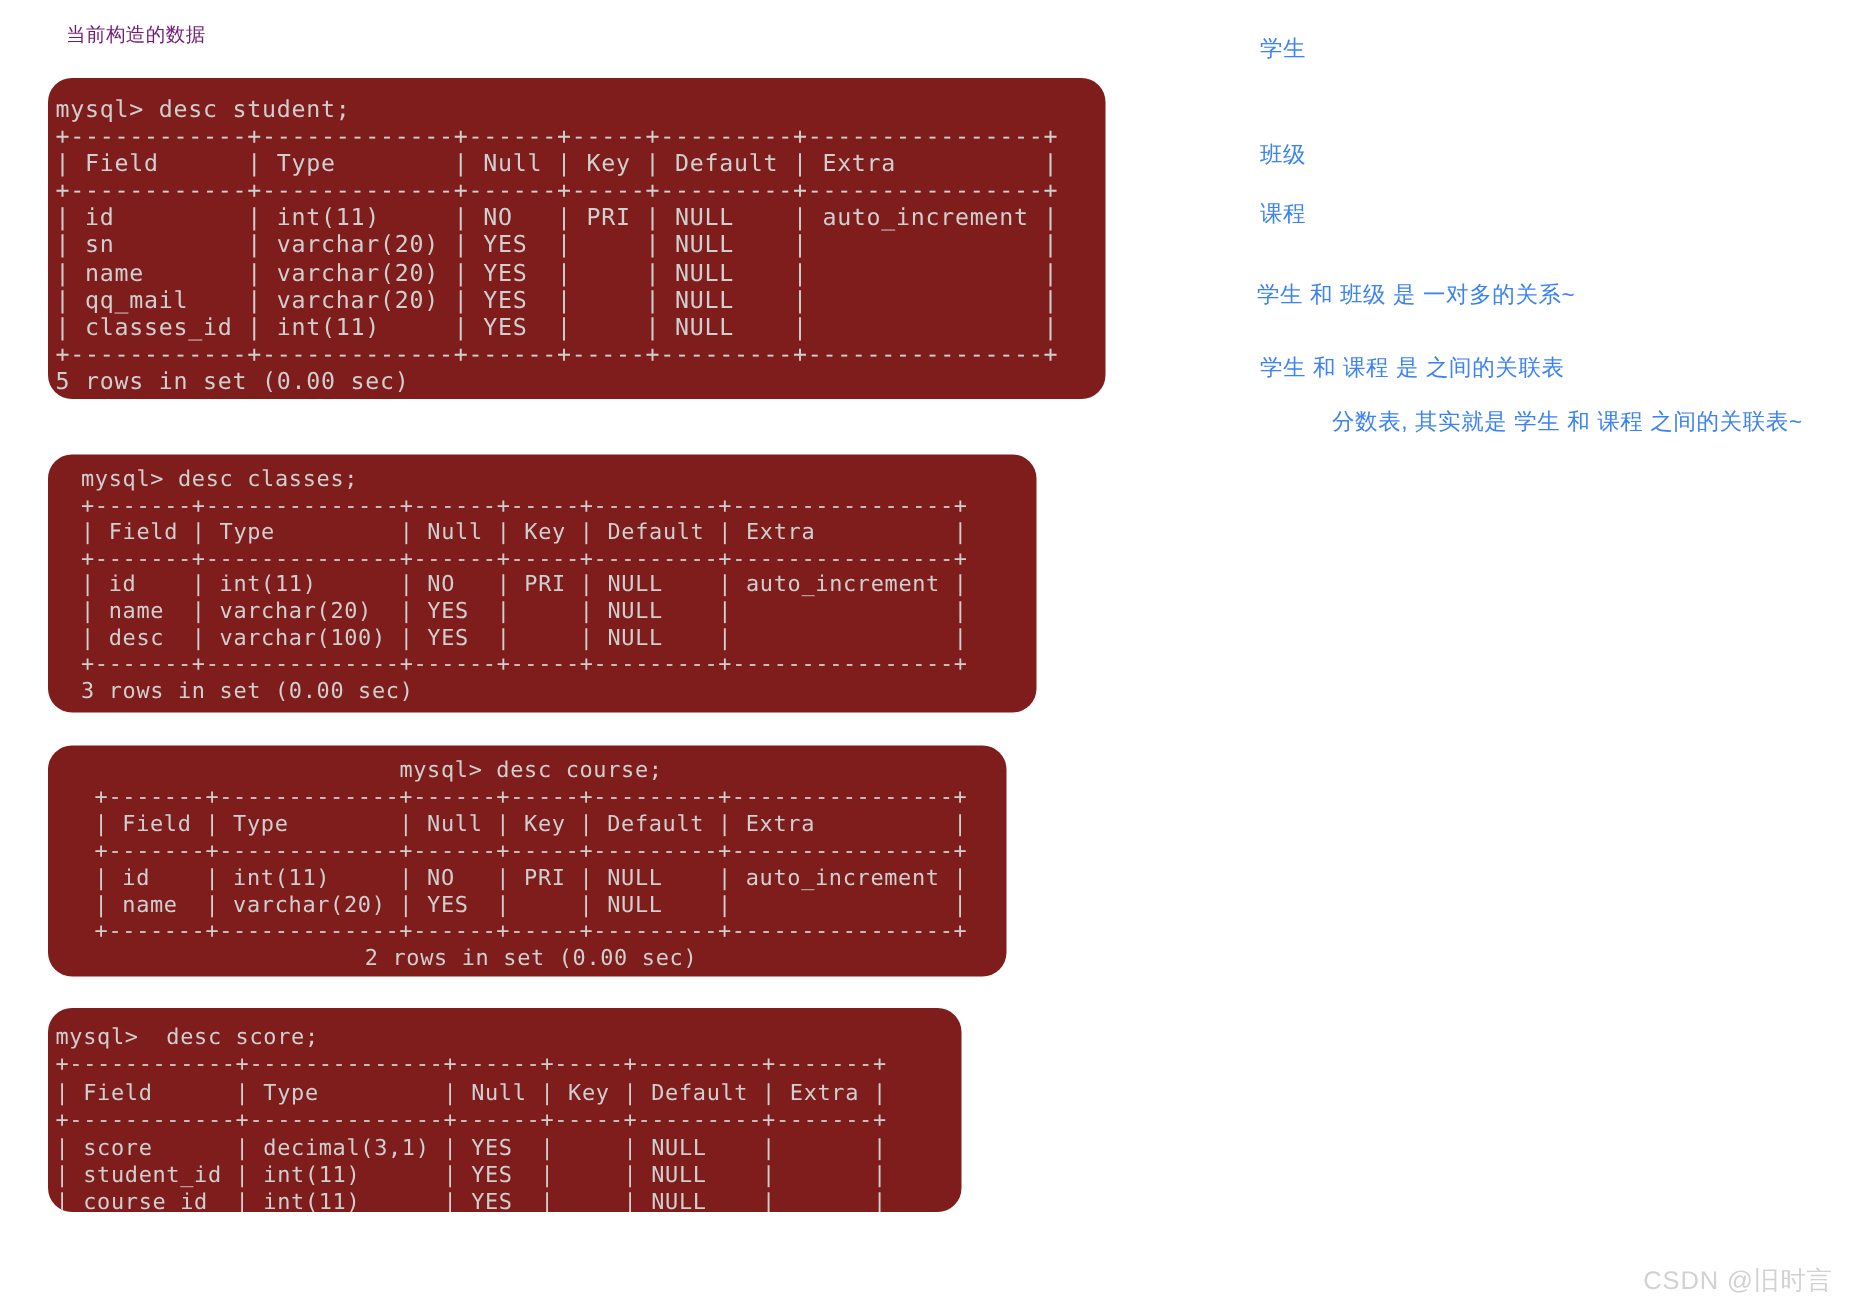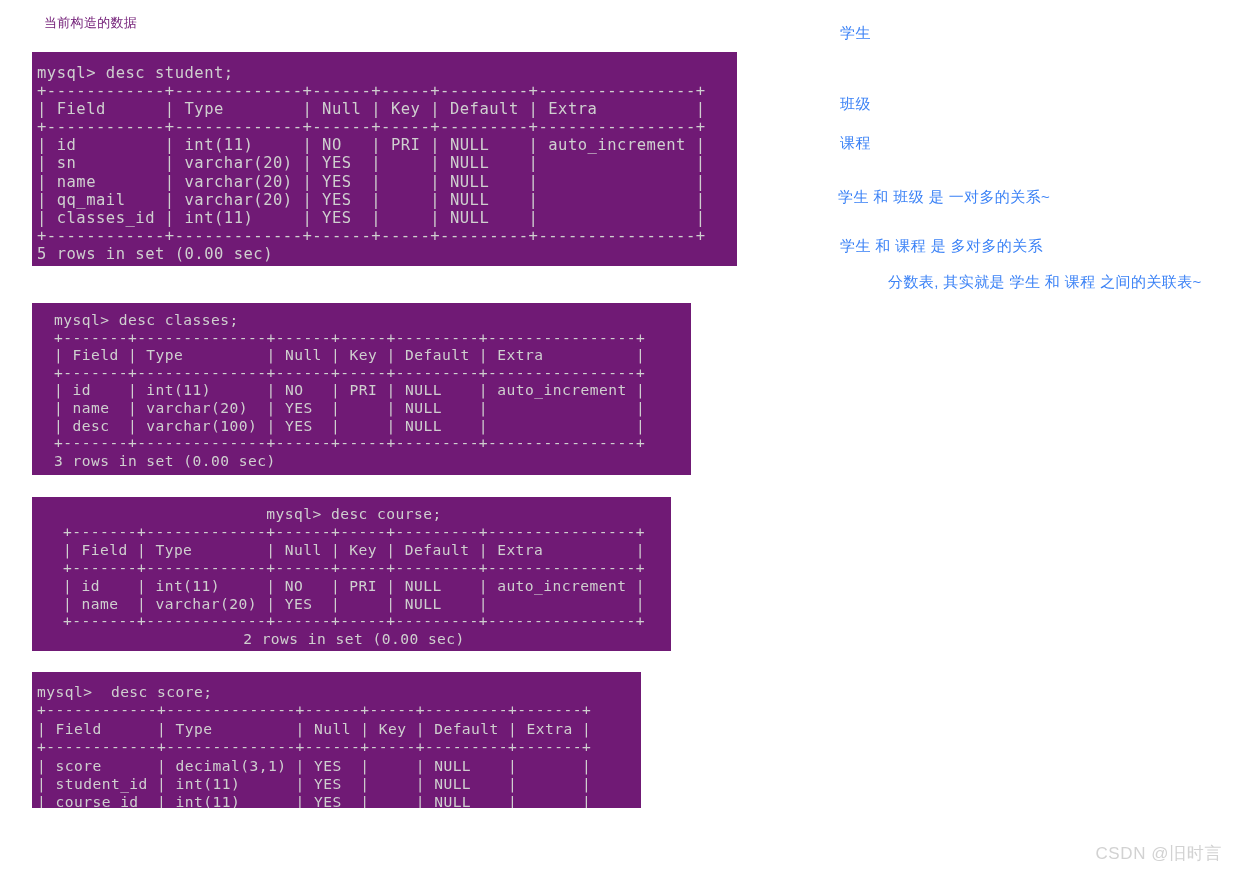--- a/index.html
+++ b/index.html
@@ -24,23 +24,24 @@
     font-size: 13px;
     line-height: 20px;
     letter-spacing: 0.3px;
     color: #701a75;
     white-space: nowrap;
   }
 
   
   .terminal {
     position: absolute;
-    background: #701a75;
+    background: #7f1d1d;
     overflow: hidden;
     box-sizing: border-box;
+    border-radius: 16px;
   }
   .terminal pre {
     margin: 0;
     padding: 0;
     font-family: "DejaVu Sans Mono", "Liberation Mono", monospace;
     color: #cfcfcf;
     white-space: pre;
   }
 
   
@@ -168,17 +169,17 @@
 </div>
 
 <div class="note" id="note-student">学生</div>
 
 <div class="note" id="note-classes">班级</div>
 
 <div class="note" id="note-course">课程</div>
 
 <div class="note" id="note-rel-one">学生 和 班级 是 一对多的关系~</div>
 
-<div class="note" id="note-rel-many">学生 和 课程 是 多对多的关系</div>
+<div class="note" id="note-rel-many">学生 和 课程 是 之间的关联表</div>
 
 <div class="note" id="note-rel-score">分数表, 其实就是 学生 和 课程 之间的关联表~</div>
 
 <div class="watermark">CSDN @旧时言</div>
 
 </body></html>

